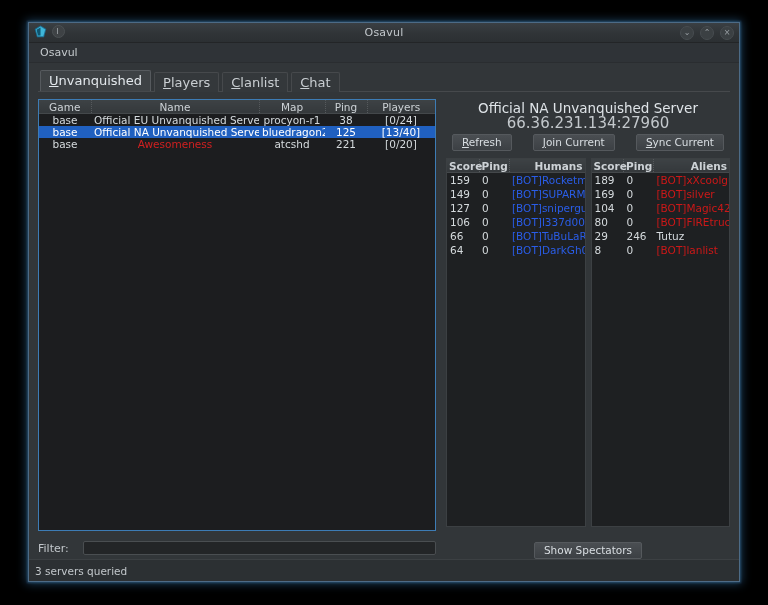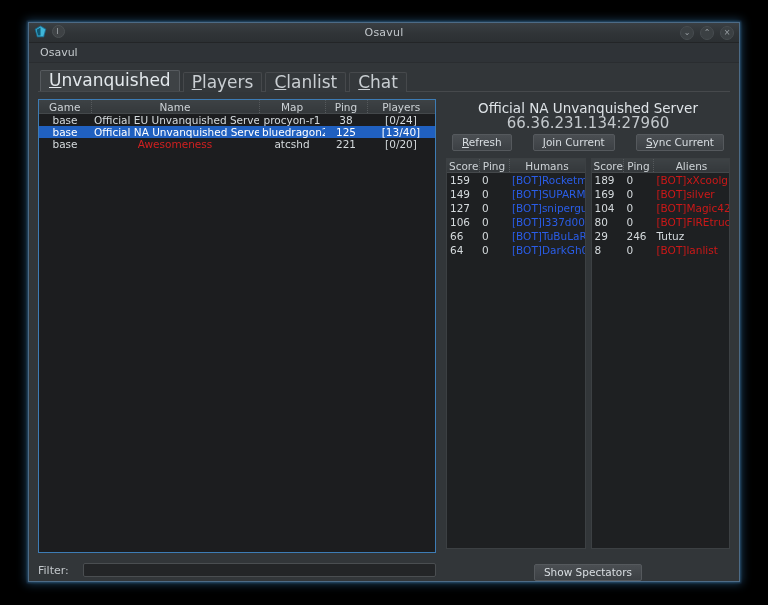--- a/index.html
+++ b/index.html
@@ -104,21 +104,21 @@
   
   .tabstrip {
     display: flex;
     align-items: flex-end;
     height: 20px;
     flex: 0 0 20px;
     position: relative;
     margin-left: 2px;
   }
   .tab {
-    font-size: 17px;
+    font-size: 13px;
     color: #c9ced2;
     padding: 3px 8px 3px 8px;
     border: 1px solid #46494c;
     border-bottom: none;
     background: #34383b;
     margin-right: 3px;
     border-radius: 2px 2px 0 0;
     line-height: 13px;
     position: relative;
     top: 1px;
@@ -272,26 +272,27 @@
   }
   table.ptable {
     border-collapse: collapse;
     width: 100%;
     table-layout: fixed;
     font-size: 10.5px;
   }
   table.ptable thead th {
     background: linear-gradient(to bottom,#3d4245 0%, #34383b 100%);
     color: #cdd2d6;
-    font-weight: normal;
+    font-weight: bold;
     height: 13px;
     padding: 0 2px;
     border-right: 1px dotted #55595c;
     border-bottom: 1px solid #44484b;
     font-size: 10.5px;
+    text-align: right;
   }
   table.ptable thead th:last-child { border-right: none; }
   table.ptable tbody td {
     height: 14px;
     padding: 0 3px;
     font-size: 10.5px;
     color: #d5dadd;
     white-space: nowrap;
     overflow: hidden;
   }
@@ -521,15 +522,18 @@
           </div>
 
           <div class="specrow">
             <div class="btn">Show Spectators</div>
           </div>
         </div>
 
       </div>
     </div>
 
+    <div class="statusbar">
+      <span>3 servers queried</span>
+    </div>
 
   </div>
 </div>
 
 </body></html>

